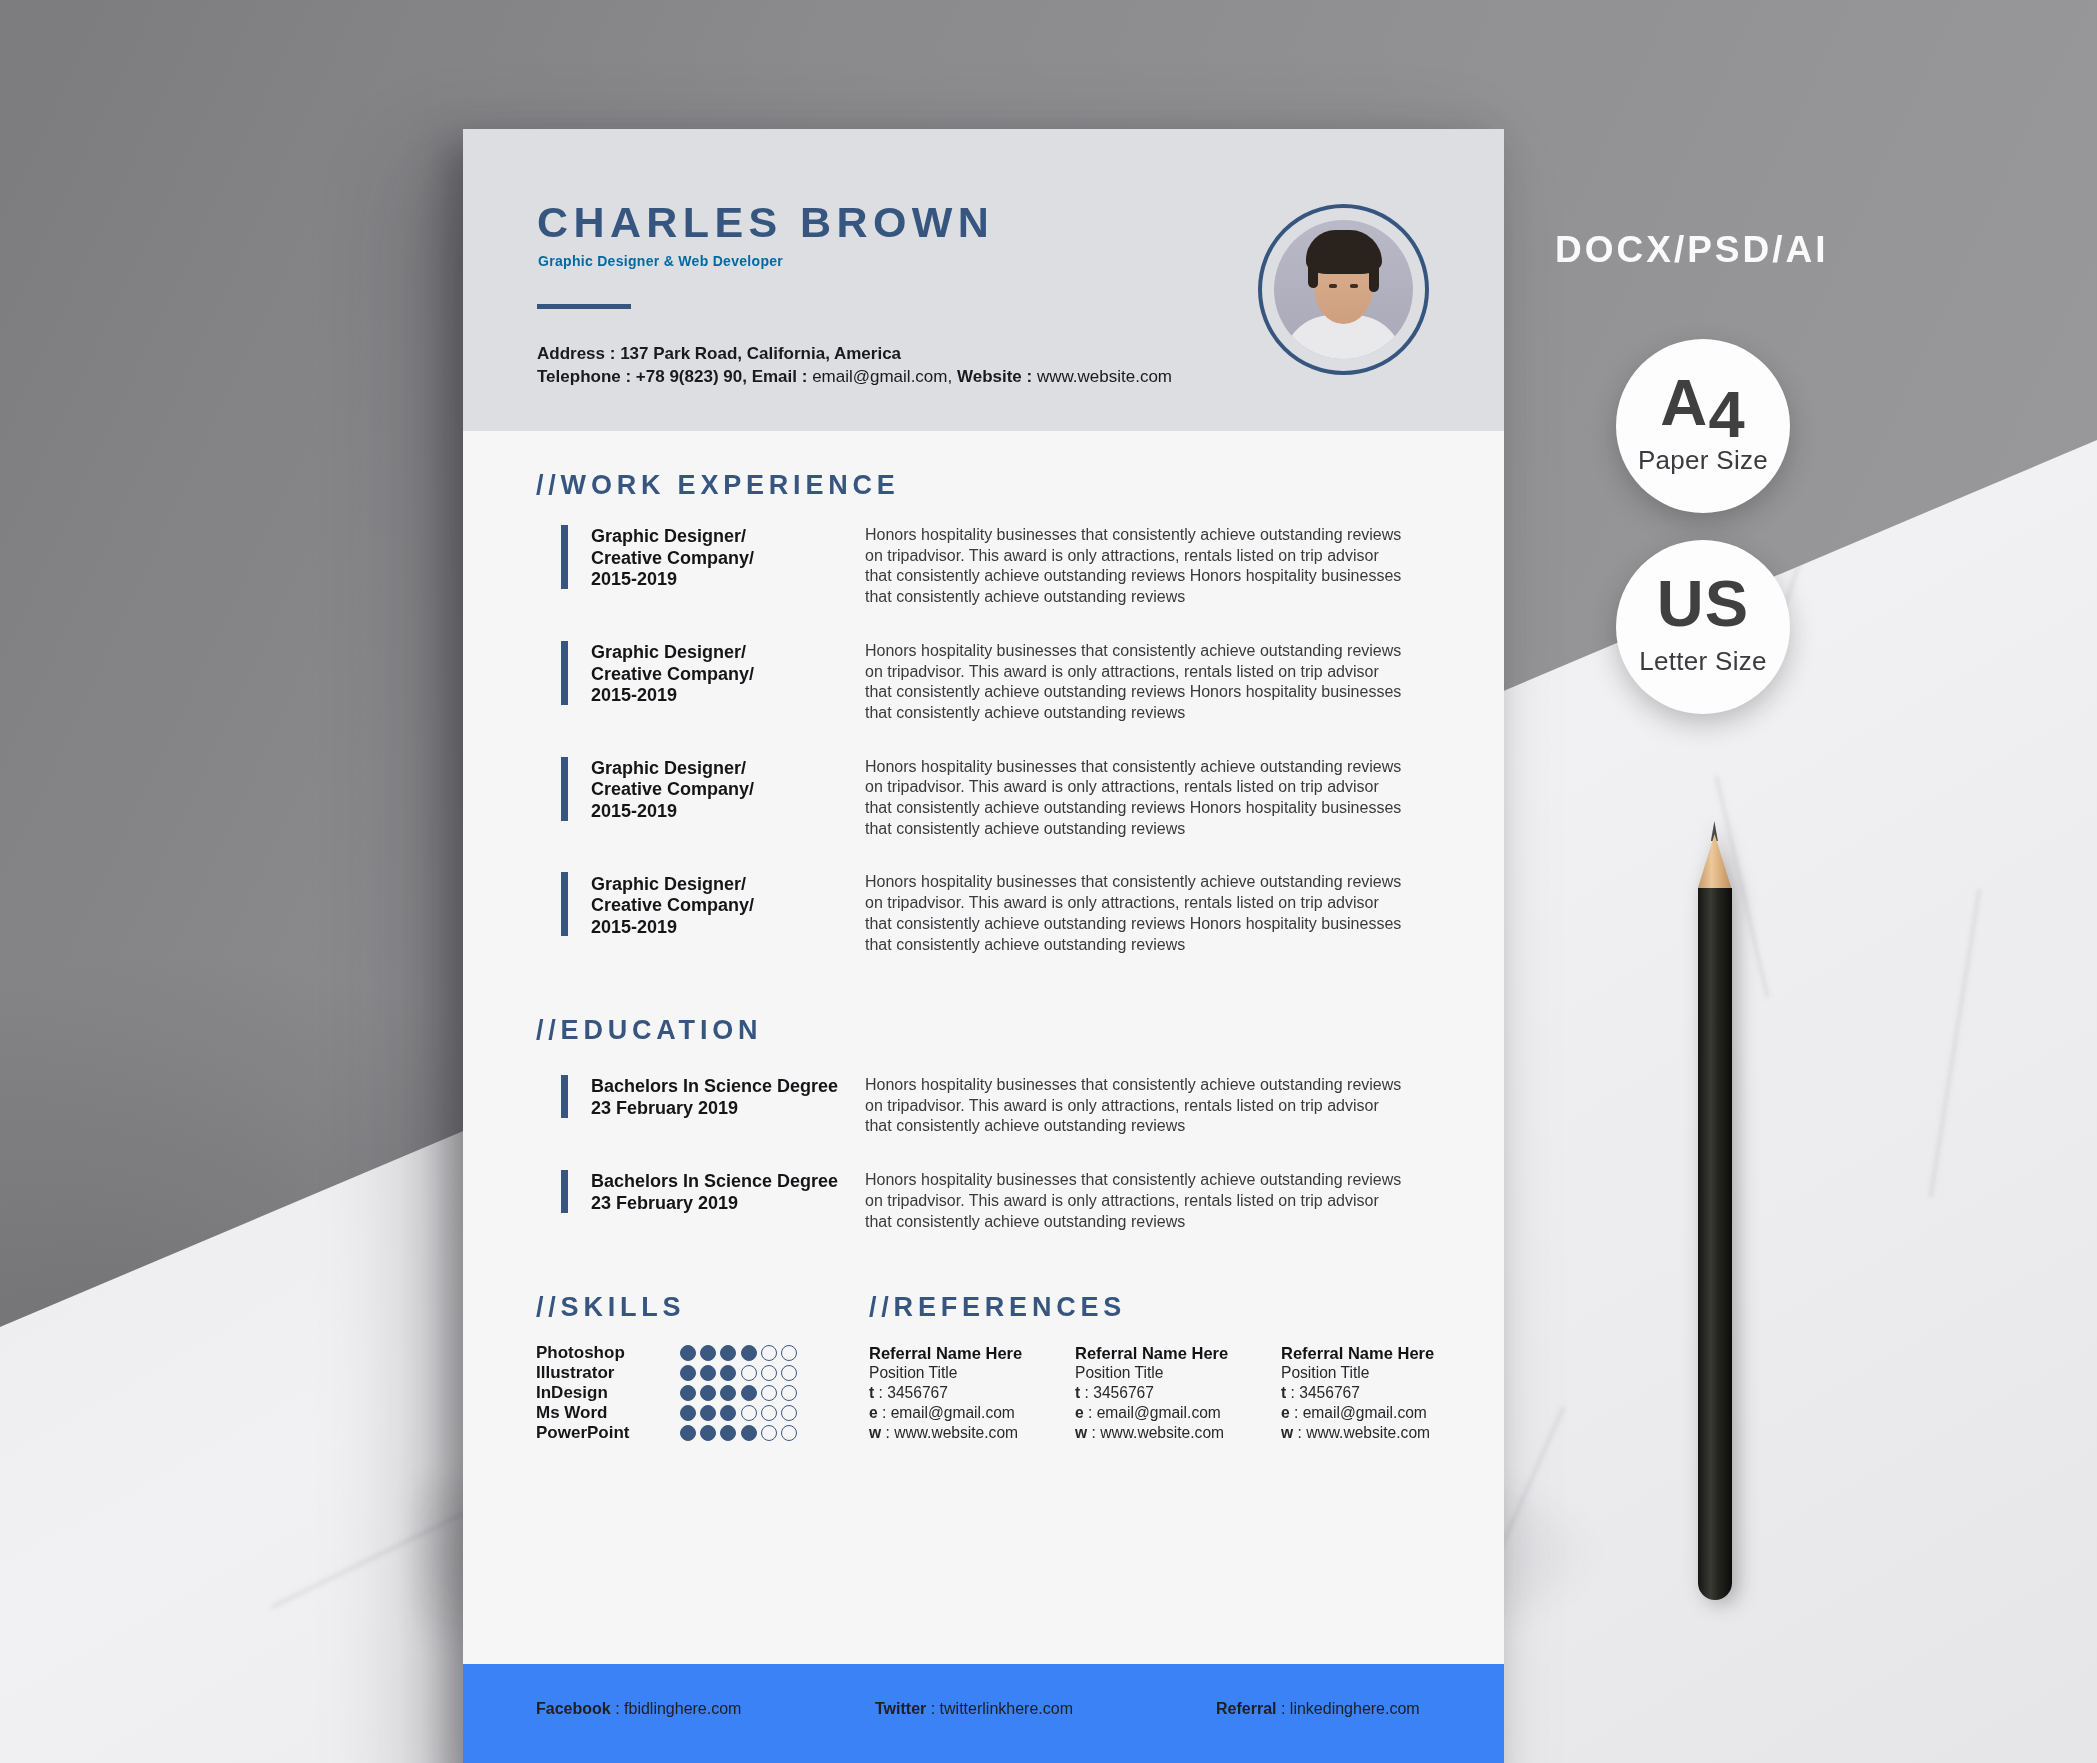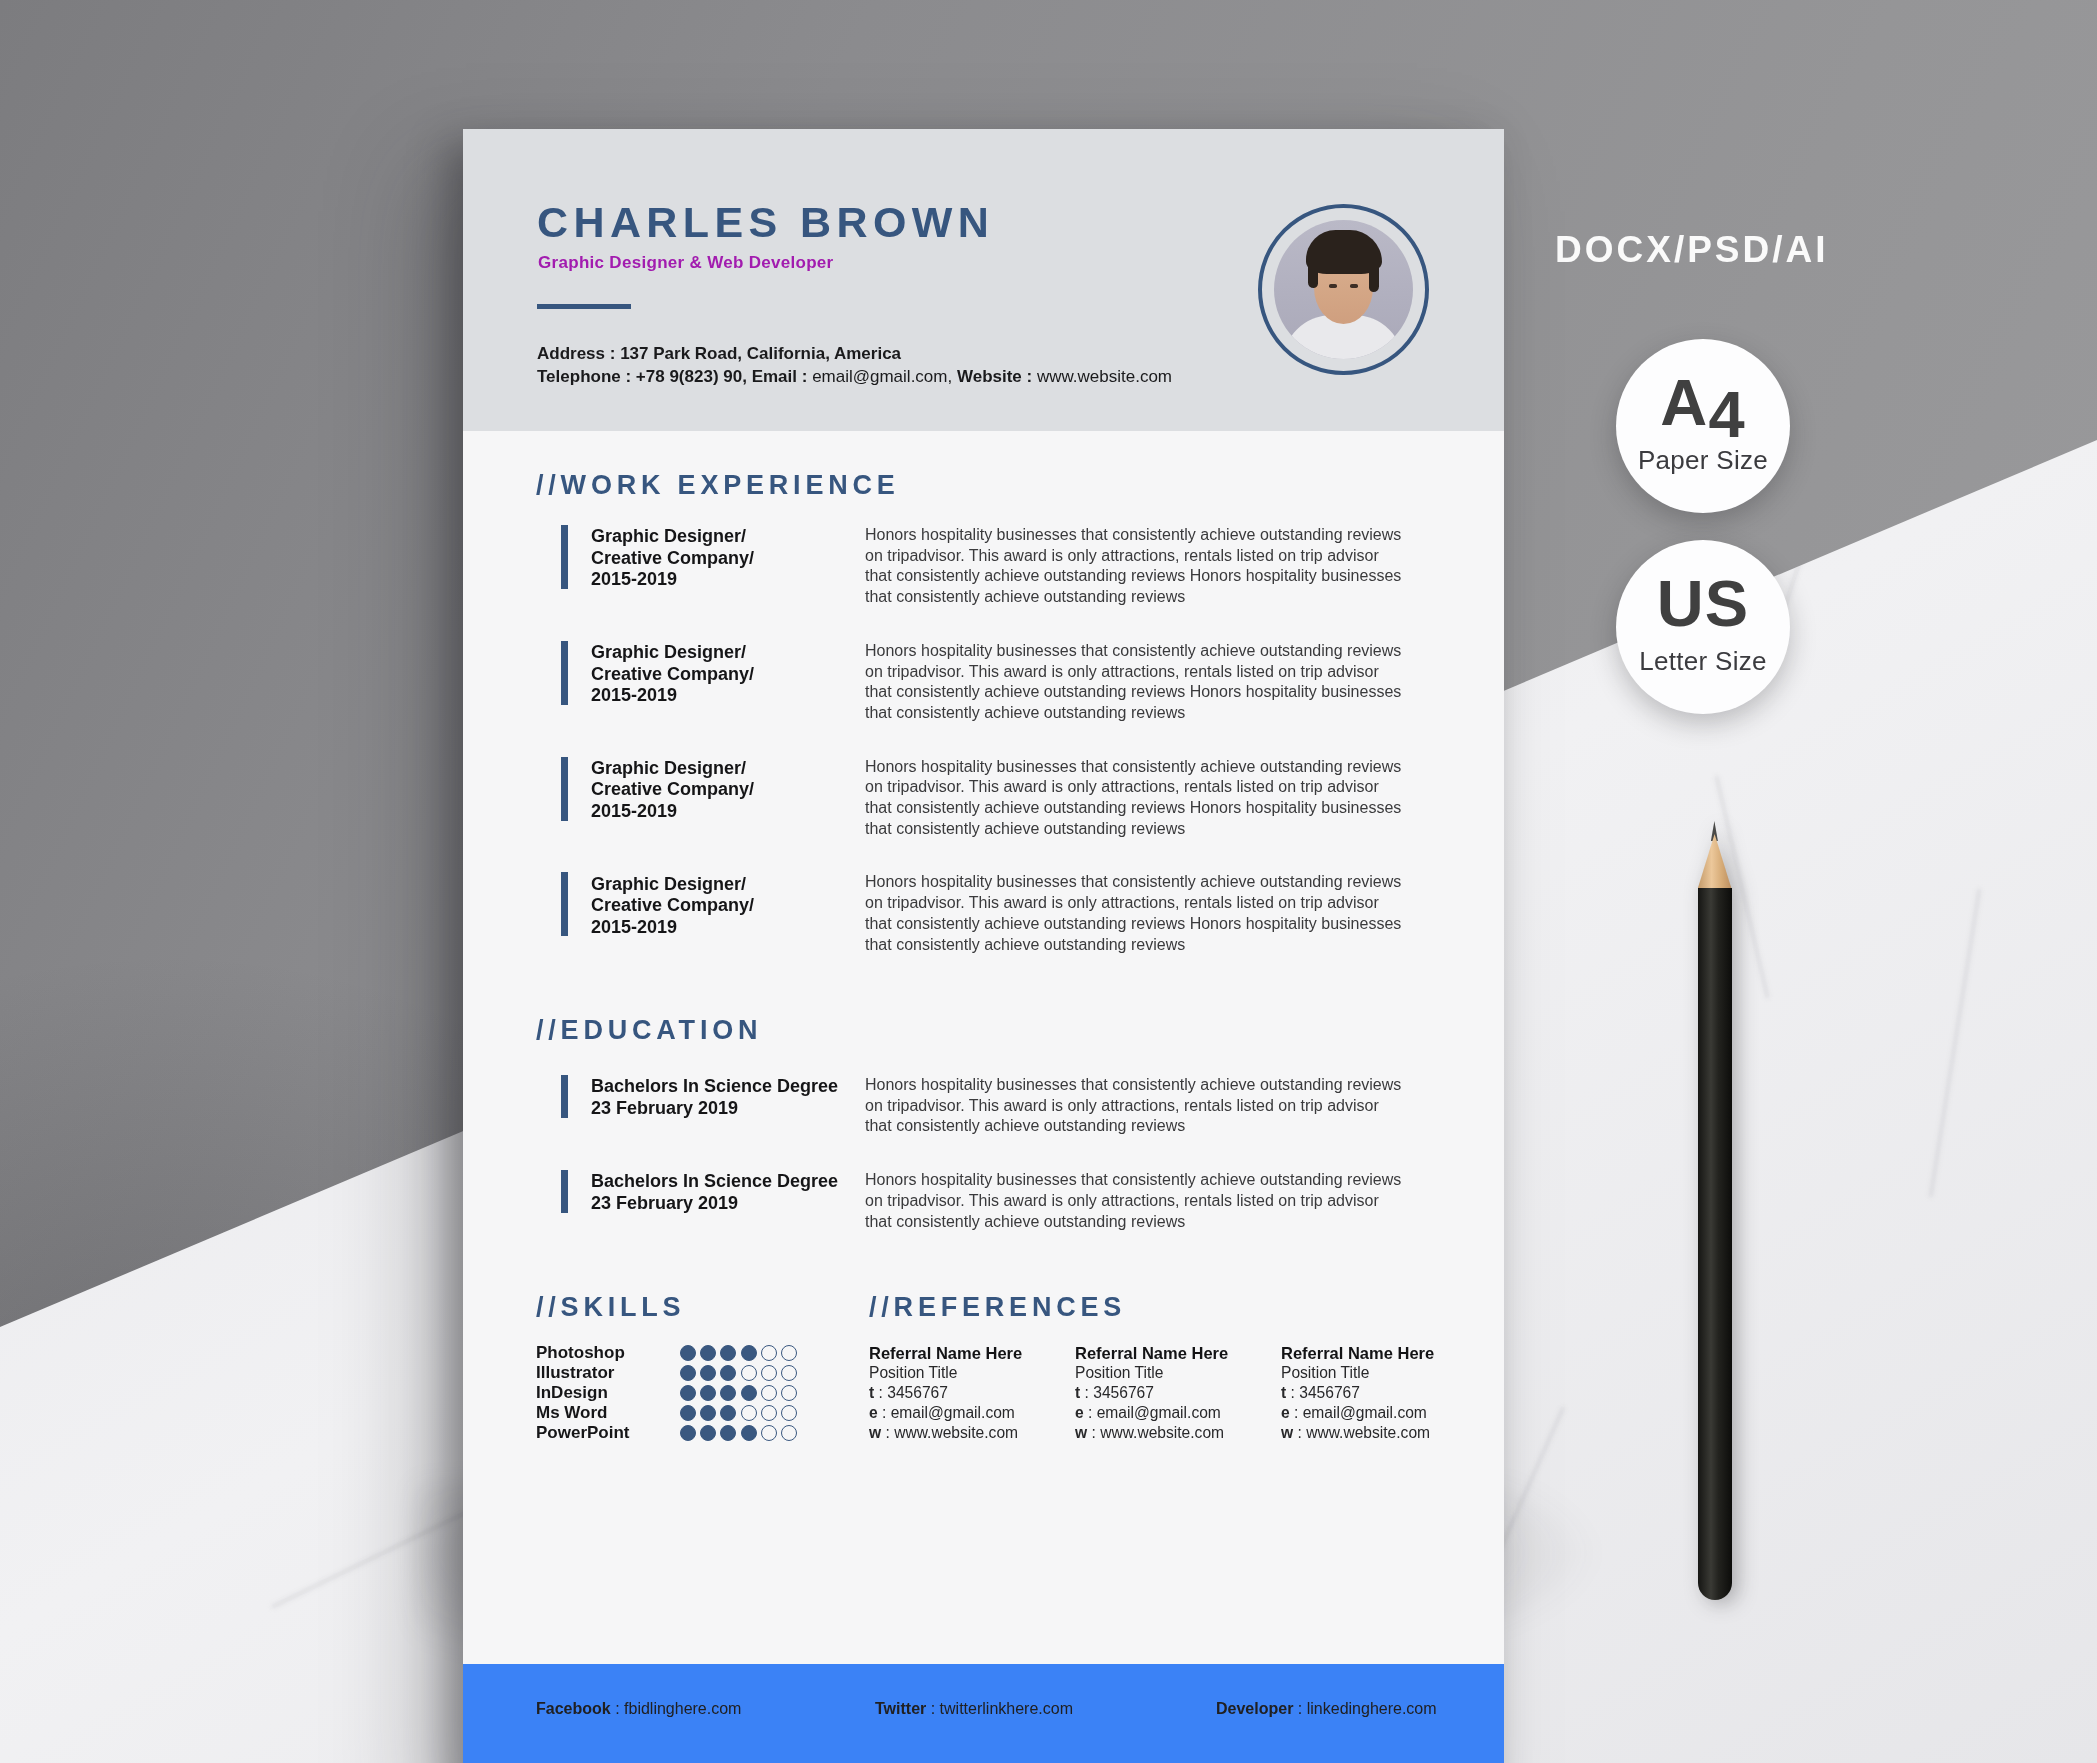--- a/index.html
+++ b/index.html
@@ -26,21 +26,21 @@
     filter:blur(10.8px);}
 
   
   .paper{position:absolute;left:463px;top:129px;width:1041px;height:1665px;background:#f6f6f7;
     box-shadow:-15.6px 14.4px 36px rgba(40,40,44,.40),-42px 37px 90px rgba(40,40,44,.26);}
   .paper-header{position:absolute;left:0;top:0;width:100%;height:302px;background:#dcdee1;}
   .paper-footer{position:absolute;left:0;bottom:0;width:100%;height:130px;background:#3b82f6;}
 
   .name{position:absolute;left:74px;top:72px;font-size:43px;font-weight:bold;
     letter-spacing:5.4px;color:#37567F;line-height:1;white-space:nowrap;}
-  .role{position:absolute;left:75px;top:125px;font-size:17px;font-weight:bold;color:#a21caf;
+  .role{position:absolute;left:75px;top:125px;font-size:14px;font-weight:bold;color:#0369a1;
     letter-spacing:0.3px;line-height:1;}
   .divider{position:absolute;left:74px;top:175px;width:94px;height:5.4px;background:#37567F;}
   .contact{position:absolute;left:74px;top:213px;font-size:17px;line-height:23px;color:#1a1a1c;white-space:nowrap;}
   .contact b{font-weight:bold;}
 
   .photo-wrap{position:absolute;left:795px;top:75px;width:171px;height:171px;}
   .ring{position:absolute;inset:0;border:4.8px solid #37567F;border-radius:50%;box-sizing:border-box;}
   .photo{position:absolute;left:16px;top:16px;width:139px;height:139px;border-radius:50%;overflow:hidden;
     background:linear-gradient(#bab9c7,#a9a8b8);}
   .av-neck{position:absolute;left:59px;bottom:35px;width:20.4px;height:27.6px;background:#c79878;}
@@ -362,21 +362,21 @@
         </div>
 
     </div>
 
     <div class="paper-footer">
 
         <span class="social"><b>Facebook</b><span> : </span><span>fbidlinghere.com</span></span>
 
         <span class="social"><b>Twitter</b><span> : </span><span>twitterlinkhere.com</span></span>
 
-        <span class="social"><b>Developer</b><span> : </span><span>linkedinghere.com</span></span>
+        <span class="social"><b>Referral</b><span> : </span><span>linkedinghere.com</span></span>
 
     </div>
   </div>
 
   <div class="pencil">
     <div class="p-lead"></div>
     <div class="p-wood"></div>
     <div class="p-body"></div>
   </div>
 </div>

